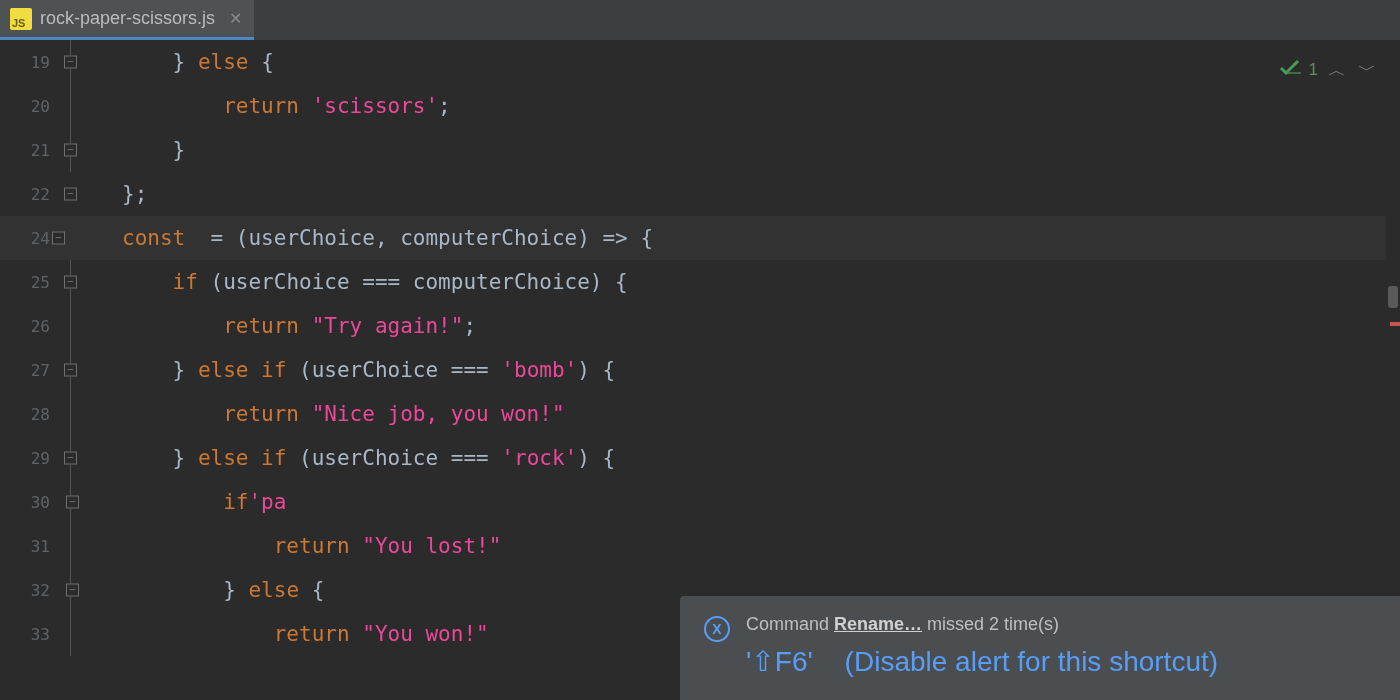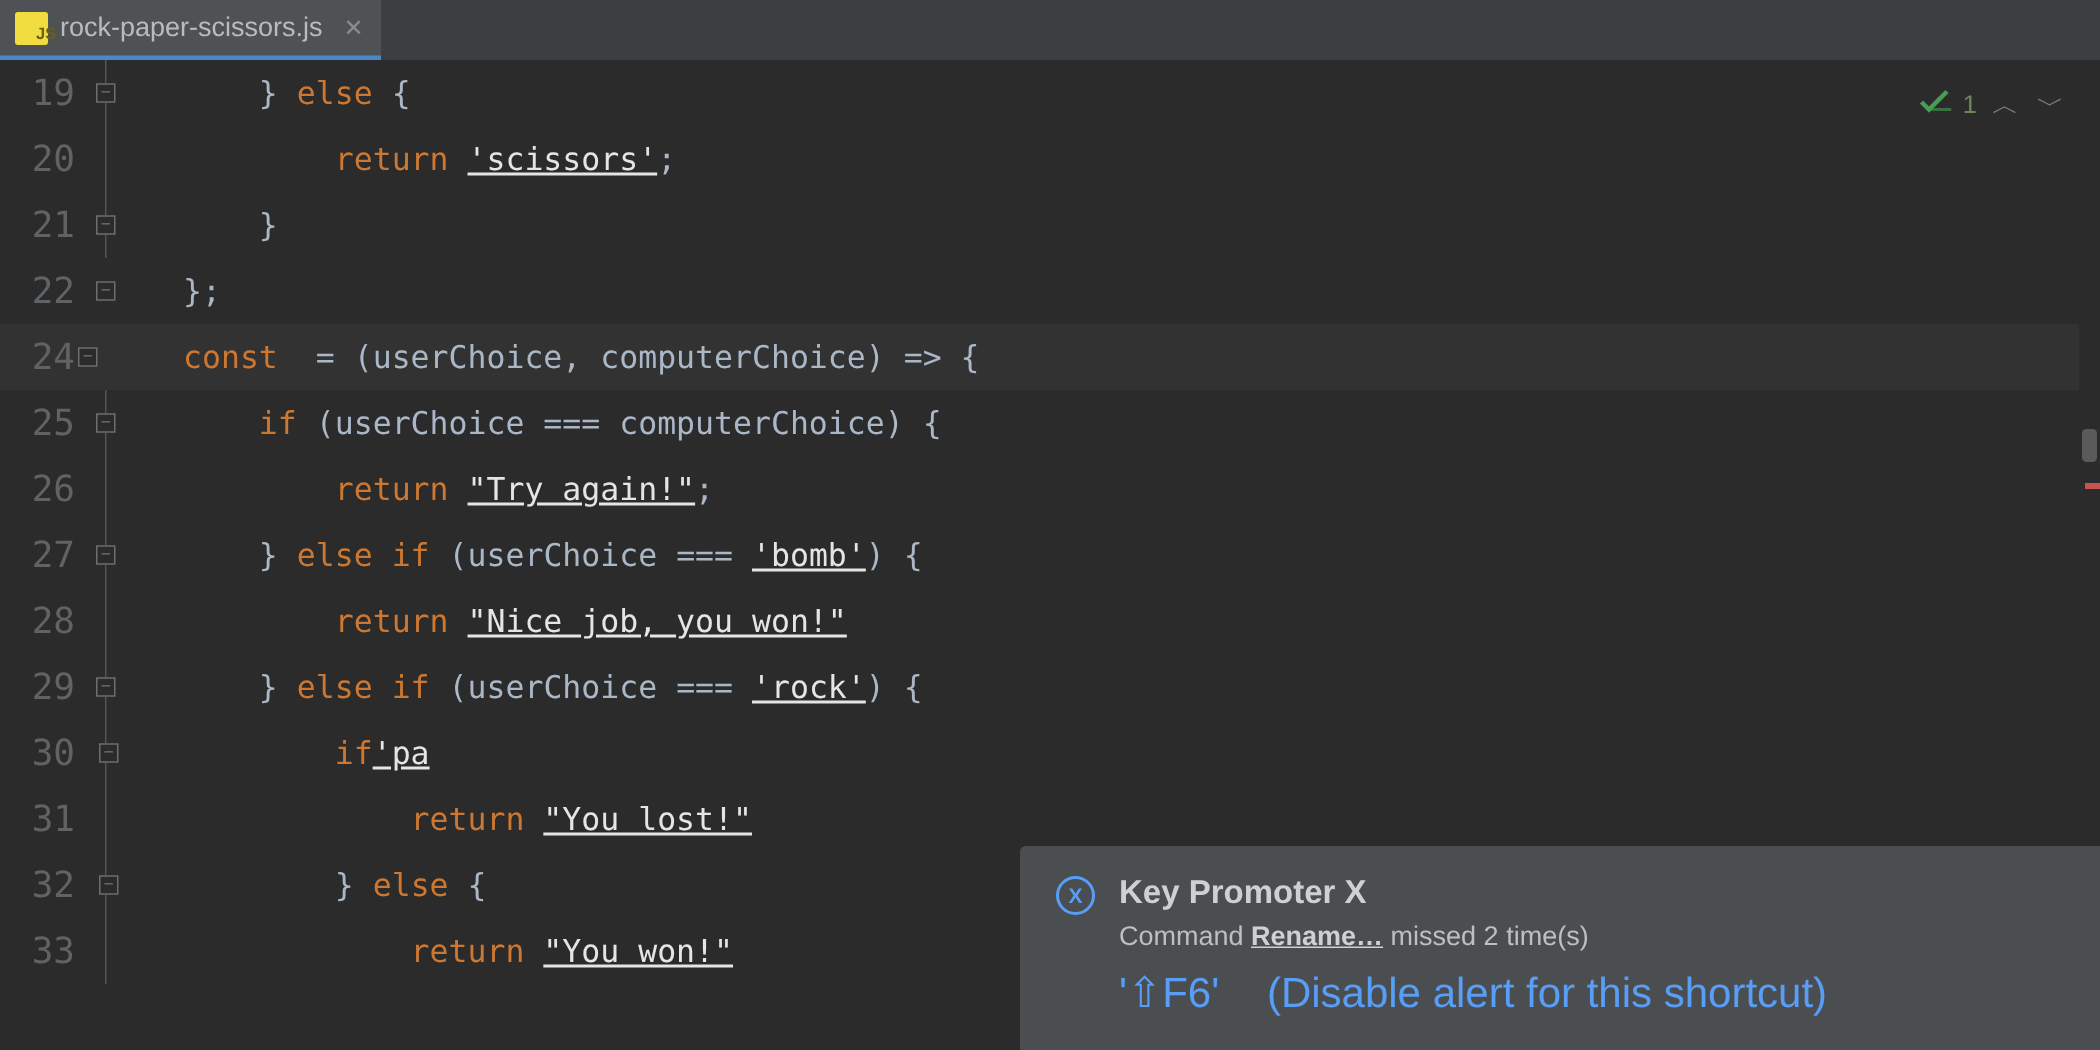--- a/index.html
+++ b/index.html
@@ -34,21 +34,21 @@
   .js-icon {
     width: 22px;
     height: 22px;
     background: #f1dd3f;
     color: #6a5f13;
     font-size: 11px;
     font-weight: bold;
     display: flex;
     align-items: flex-end;
     justify-content: flex-start;
-    padding: 0 0 1px 14px;
+    padding: 0 0 1px 2px;
     border-radius: 2px;
   }
   .close-x {
     color: #8a8a8a;
     padding-left: 6px;
     font-size: 16px;
   }
   .editor {
     position: relative;
     height: calc(700px - 40px);
@@ -76,21 +76,21 @@
     display: flex;
     align-items: center;
     height: 44px;
   }
   .line.current { background: #323232; }
   .lnum {
     width: 62px;
     text-align: right;
     padding-right: 12px;
     color: #606366;
-    font-size: 24px;
+    font-size: 16px;
   }
   .gutter {
     width: 60px;
     position: relative;
     height: 100%;
   }
   .fold {
     position: absolute;
     left: 2px;
     top: 50%;
@@ -111,21 +111,21 @@
     bottom: 0;
     width: 1px;
     background: #555;
   }
   .code {
     white-space: pre;
     display: flex;
     align-items: center;
   }
   .kw { color: #cc7832; }
-  .str { color: #e5e5e5; text-decoration: underline; }
+  .str { color: #ec4899; }
   .id { color: #a9b7c6; }
   .fn { color: #ffc66d; }
   .pn { color: #a9b7c6; }
   .selbox {
     border: 1px solid #4a88c7;
     background: rgba(33,66,131,0.35);
     padding: 1px 0px;
     margin: 0 -1px;
   }
   .caret {
@@ -343,21 +343,20 @@
 </div>
 
 <div class="notif">
   <div class="notif-icon">
     <svg width="26" height="26" viewBox="0 0 26 26">
       <circle cx="13" cy="13" r="12" fill="none" stroke="#589df6" stroke-width="2"></circle>
       <text x="13" y="18" text-anchor="middle" font-size="14" fill="#589df6" font-family="sans-serif" font-weight="bold">X</text>
     </svg>
   </div>
   <div class="notif-body">
-    <div class="notif-title">Key Promoter X</div>
     <div class="notif-text">
       <span>Command </span><span class="ul">Rename…</span><span> missed 2 time(s)</span>
     </div>
     <div class="notif-actions">
       <span class="sc">'⇧F6'</span>
       <span class="link">(Disable alert for this shortcut)</span>
     </div>
   </div>
 </div>
 

